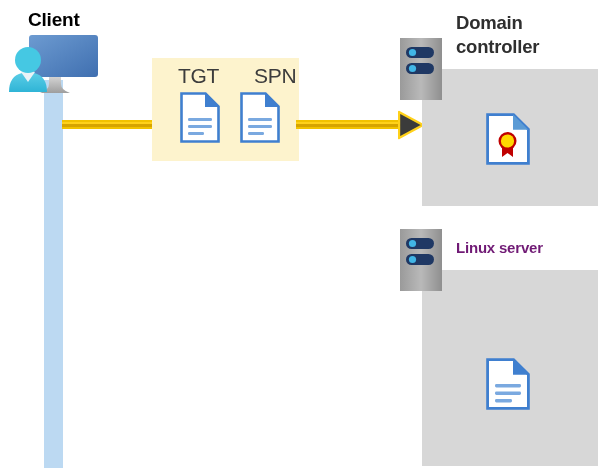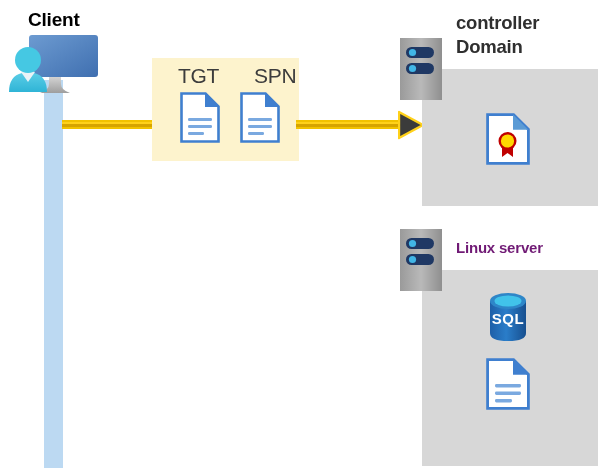--- a/index.html
+++ b/index.html
@@ -190,22 +190,22 @@
 
   <div class="abs arrow-head">
     <svg width="26" height="30" viewBox="0 0 26 30">
       <path d="M1 2 L25 15 L1 28 Z" fill="#3b3b3b" stroke="#ffd11a" stroke-width="2.4" stroke-linejoin="round"></path>
     </svg>
   </div>
 
   <div class="abs panel panel-dc"></div>
 
   <div class="abs title-dc">
+    <div>Domain</div>
     <div>controller</div>
-    <div>Domain</div>
   </div>
 
   <div class="abs rack rack-dc">
     <svg width="42" height="62" viewBox="0 0 42 62">
       <defs>
         <linearGradient id="rackGradA" x1="0" y1="0" x2="1" y2="0">
           <stop offset="0" stop-color="#9a9a9a"></stop>
           <stop offset="0.5" stop-color="#b9b9b9"></stop>
           <stop offset="1" stop-color="#8f8f8f"></stop>
         </linearGradient>
@@ -244,35 +244,20 @@
         </linearGradient>
       </defs>
       <rect x="0" y="0" width="42" height="62" fill="url(#rackGradB)"></rect>
       <rect x="6" y="9" width="28" height="11" rx="5.5" fill="#1f3864"></rect>
       <circle cx="12.5" cy="14.5" r="3.6" fill="#41b6e6"></circle>
       <rect x="6" y="25" width="28" height="11" rx="5.5" fill="#1f3864"></rect>
       <circle cx="12.5" cy="30.5" r="3.6" fill="#41b6e6"></circle>
     </svg>
   </div>
 
-  <div class="abs icon-sql">
-    <svg width="48" height="52" viewBox="0 0 48 52">
-      <defs>
-        <linearGradient id="sqlSide" x1="0" y1="0" x2="1" y2="0">
-          <stop offset="0" stop-color="#1e5fa8"></stop>
-          <stop offset="0.45" stop-color="#2a7dc9"></stop>
-          <stop offset="1" stop-color="#174f8f"></stop>
-        </linearGradient>
-      </defs>
-      <path d="M6 10 v32 q0 8 18 8 q18 0 18 -8 v-32 z" fill="url(#sqlSide)"></path>
-      <ellipse cx="24" cy="10" rx="18" ry="8" fill="#2e86c8"></ellipse>
-      <ellipse cx="24" cy="10" rx="13.5" ry="5.6" fill="#41c3ea"></ellipse>
-      <text x="24" y="33" text-anchor="middle" font-family="'Liberation Sans', sans-serif" font-size="15" font-weight="bold" fill="#ffffff" letter-spacing="0.5">SQL</text>
-    </svg>
-  </div>
 
   <div class="abs icon-doc">
     <svg width="44" height="52" viewBox="0 0 44 52">
       <path d="M1.6 1.6 h26 l14.8 14.8 v33.9 h-40.8 z" fill="#ffffff" stroke="#3f7fcf" stroke-width="2.8"></path>
       <path d="M27 1.6 l15.2 15.2 h-15.2 z" fill="#3f7fcf"></path>
       <rect x="9" y="26" width="26" height="3.4" rx="1.4" fill="#7aa9e0"></rect>
       <rect x="9" y="33.5" width="26" height="3.4" rx="1.4" fill="#7aa9e0"></rect>
       <rect x="9" y="41" width="17" height="3.4" rx="1.4" fill="#7aa9e0"></rect>
     </svg>
   </div>

